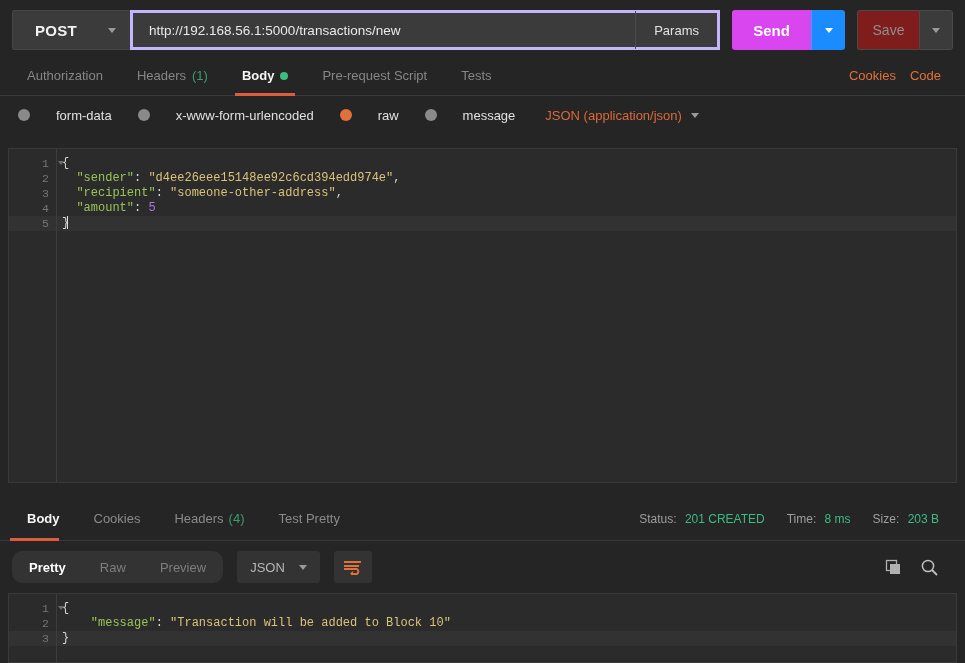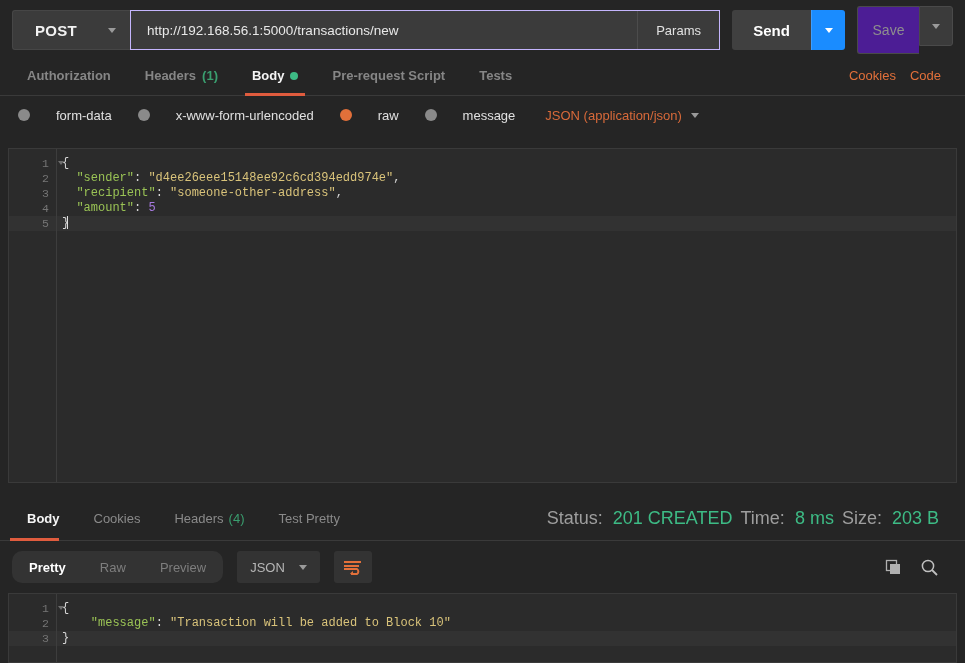--- a/index.html
+++ b/index.html
@@ -28,58 +28,58 @@
   }
   .method-label { font-size: 15px; font-weight: bold; color: #f2f2f2; letter-spacing: .3px; }
   .caret {
     width: 0; height: 0;
     border-left: 4.5px solid transparent;
     border-right: 4.5px solid transparent;
     border-top: 5px solid #9a9a9a;
   }
   .url-input-wrap {
     height: 40px; flex: 1;
-    background: #3b3b3b; border: 1px solid #c4b5fd;
+    background: #3b3b3b; border: 3px solid #c4b5fd;
     display: flex; align-items: center;
   }
   .url-input {
     flex: 1; height: 100%;
     background: transparent; border: none; outline: none;
     color: #e8e8e8; font-size: 13.5px;
     font-family: "Liberation Sans", sans-serif;
     padding: 0 16px;
   }
   .params-btn {
     height: 38px; padding: 0 18px;
     background: transparent; border: none;
     border-left: 1px solid #4c4c4c;
     color: #e2e2e2; font-size: 13px;
     font-family: "Liberation Sans", sans-serif;
     cursor: pointer; display: flex; align-items: center;
   }
   .send-group { display: flex; margin-left: 12px; }
   .send-btn {
     height: 40px; width: 79px;
-    background: #404040; border: none;
+    background: #d946ef; border: none;
     color: #fff; font-size: 15px; font-weight: bold;
     font-family: "Liberation Sans", sans-serif;
     border-radius: 3px 0 0 3px; cursor: pointer;
   }
   .send-caret-btn {
     height: 40px; width: 34px;
     background: #1a8cff; border: none;
     border-left: 1px solid #3d9eff;
     border-radius: 0 3px 3px 0; cursor: pointer;
     display: flex; align-items: center; justify-content: center;
   }
   .send-caret-btn .caret { border-top-color: #ffffff; }
   .save-group { display: flex; margin-left: 12px; }
   .save-btn {
-    height: 48px; width: 62px;
-    background: #4c1d95; border: 1px solid #4a4a4a; border-right: none;
+    height: 40px; width: 62px;
+    background: #7f1d1d; border: 1px solid #4a4a4a; border-right: none;
     color: #8e8e8e; font-size: 14px;
     font-family: "Liberation Sans", sans-serif;
     border-radius: 3px 0 0 3px; cursor: pointer;
   }
   .save-caret-btn {
     height: 40px; width: 34px;
     background: #3b3b3b; border: 1px solid #4a4a4a;
     border-radius: 0 3px 3px 0; cursor: pointer;
     display: flex; align-items: center; justify-content: center;
   }
@@ -89,21 +89,20 @@
     height: 40px; display: flex; align-items: stretch;
     border-bottom: 1px solid #3a3a3a;
     padding: 0 10px;
     position: relative;
   }
   .tab {
     display: flex; align-items: center; gap: 6px;
     padding: 0 17px; cursor: pointer;
     font-size: 13px; color: #868686;
     position: relative;
-    font-weight: bold;
   }
   .tab.active { color: #f5f5f5; font-weight: bold; }
   .tab.active::after {
     content: ""; position: absolute;
     left: 10px; right: 10px; bottom: -1px; height: 3px;
     background: #e05c3e;
   }
   .tab-count { color: #3a9e6f; font-size: 13px; }
   .green-dot {
     width: 8px; height: 8px; border-radius: 50%;
@@ -198,22 +197,22 @@
     position: relative;
   }
   .rtab.active { color: #f5f5f5; font-weight: bold; }
   .rtab.active::after {
     content: ""; position: absolute;
     left: 0px; right: 18px; bottom: -1px; height: 3px;
     background: #e05c3e;
   }
   .status-group {
     margin-left: auto; display: flex; align-items: center;
-    gap: 8px; padding-right: 16px;
-    font-size: 18px;
+    gap: 22px; padding-right: 16px;
+    font-size: 12px;
   }
   .stat-label { color: #9e9e9e; }
   .stat-val { color: #3dbb85; margin-left: 5px; }
 
   
   .resp-toolbar {
     position: absolute; left: 0; right: 0; top: 541px;
     height: 52px; display: flex; align-items: center;
     padding: 0 12px;
   }

